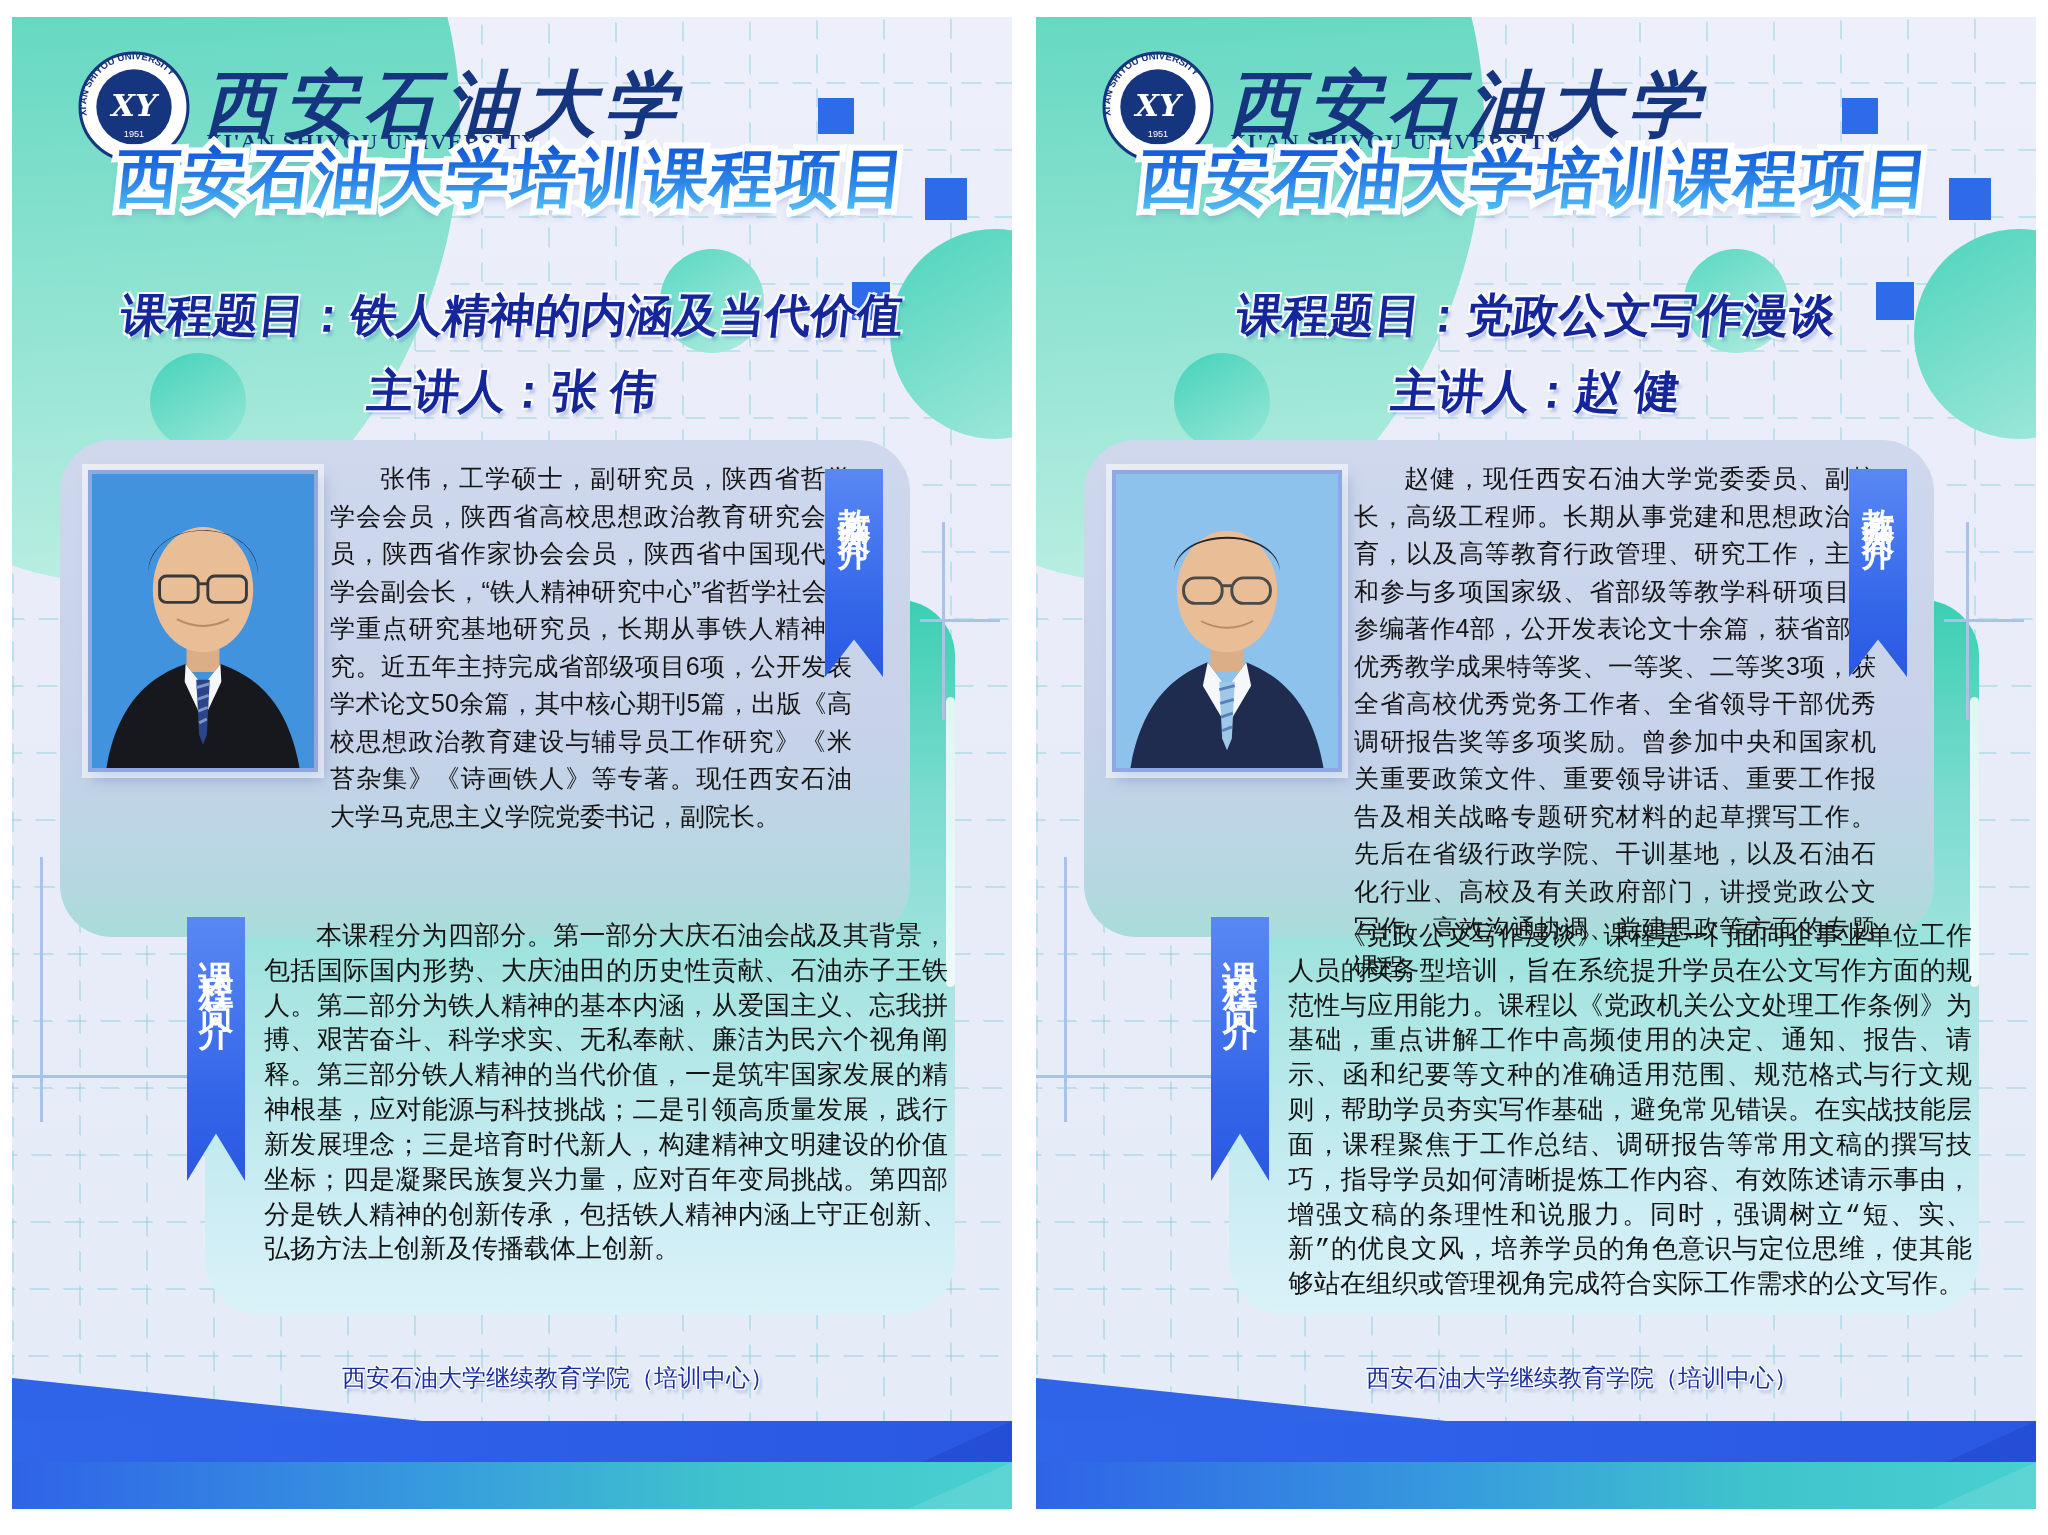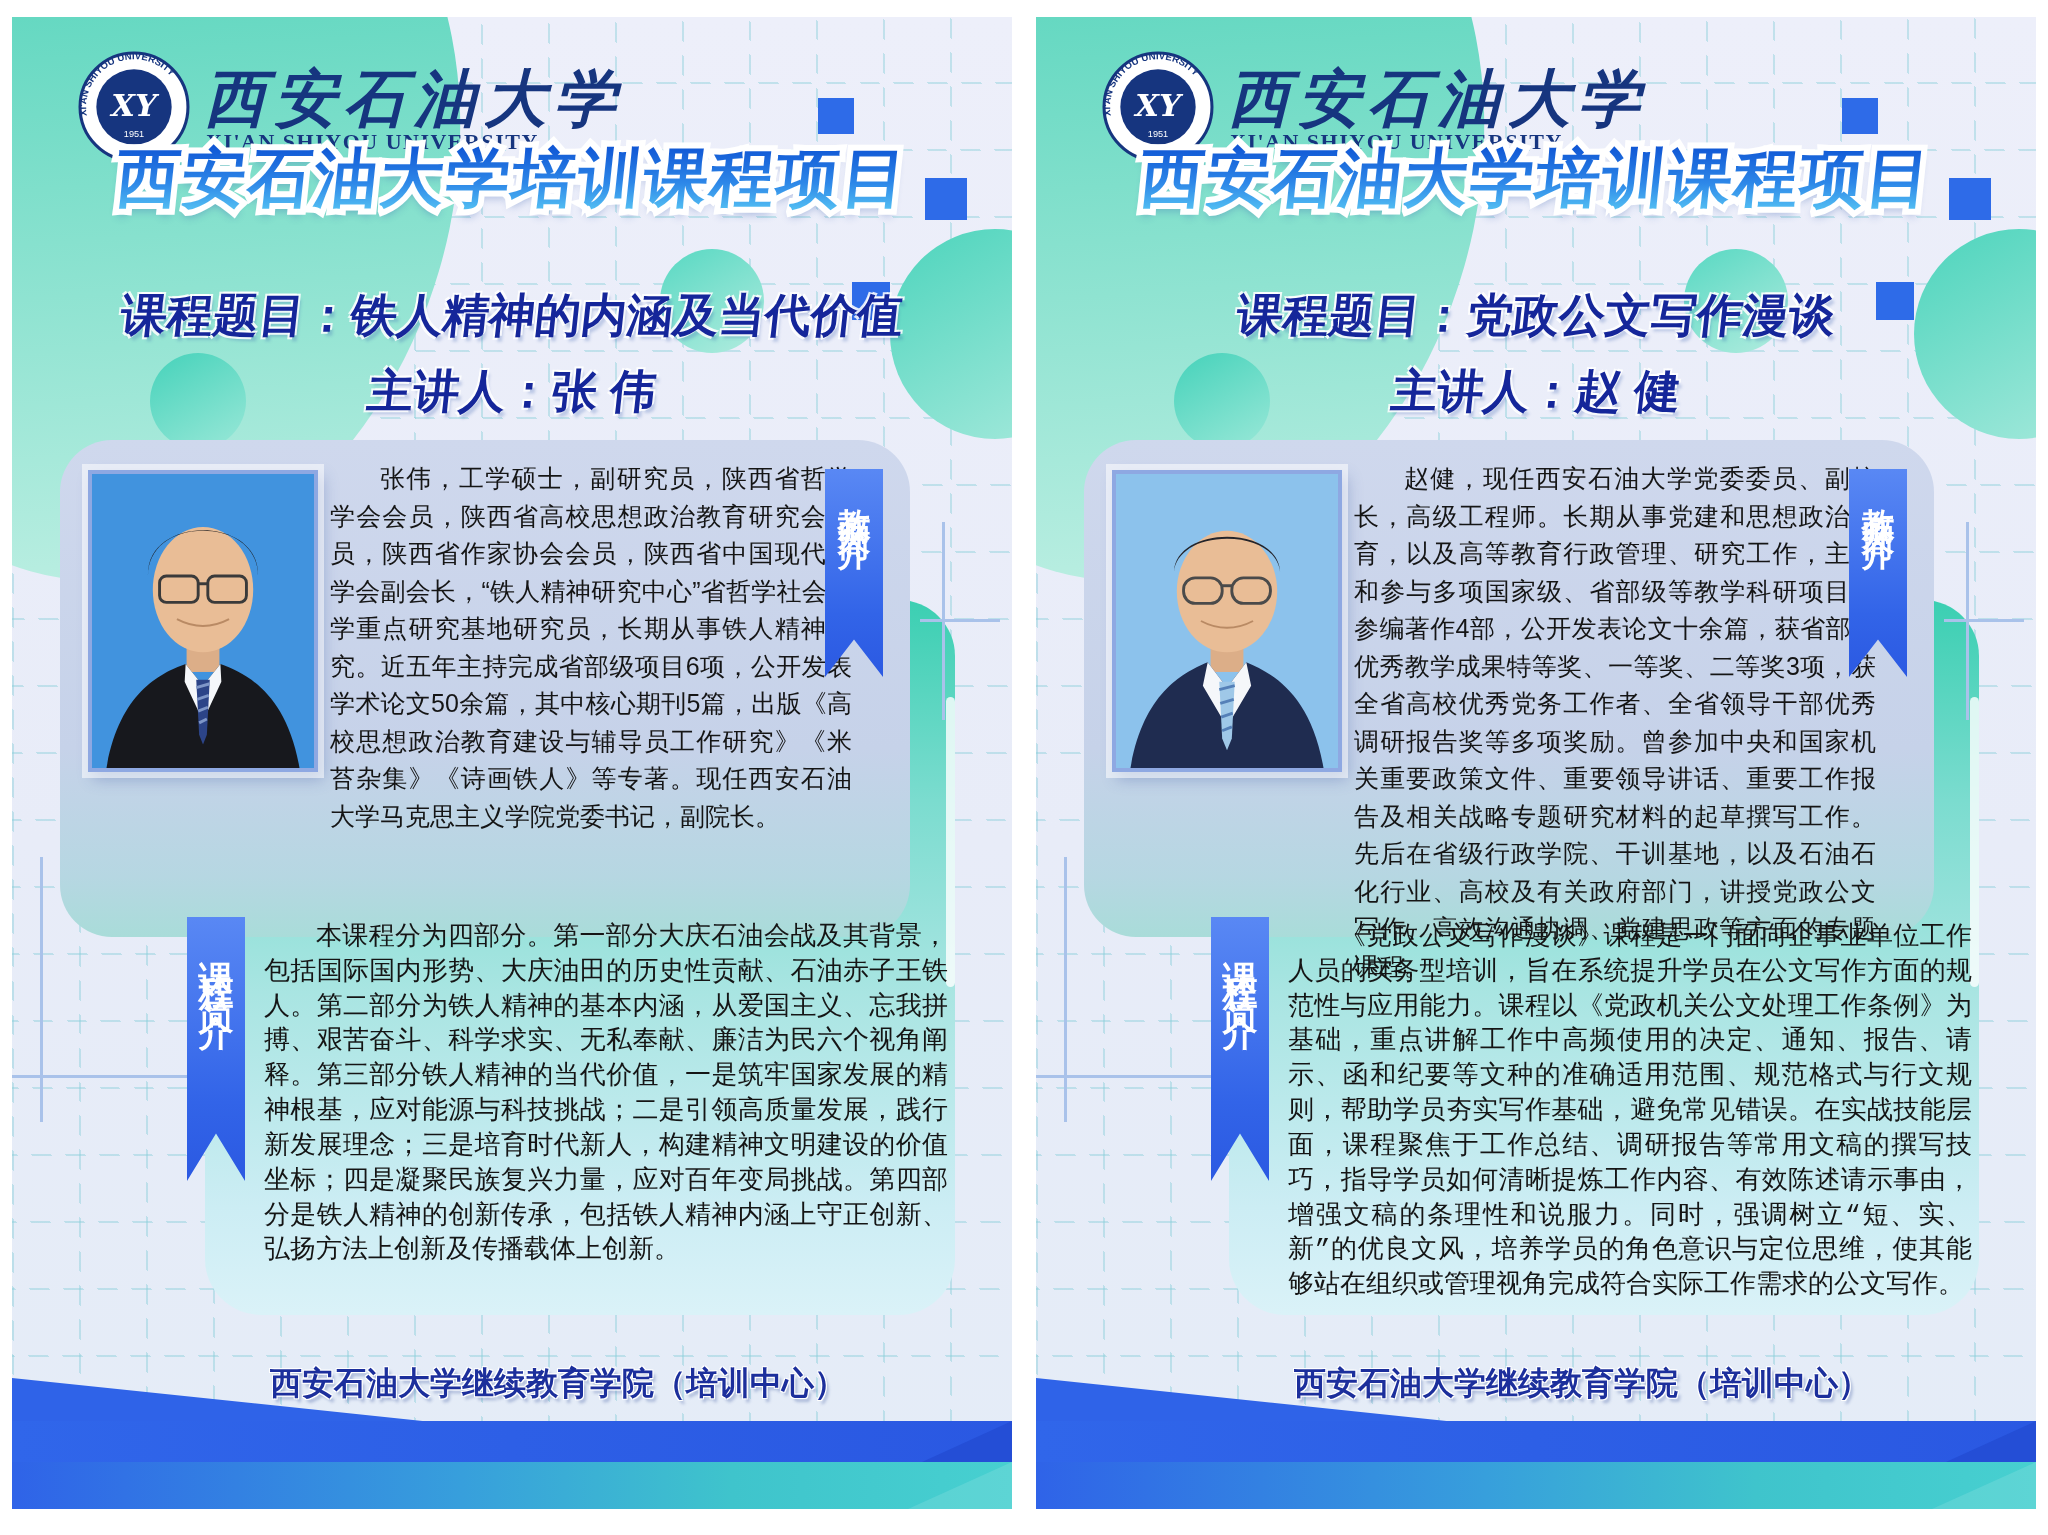--- a/index.html
+++ b/index.html
@@ -40,21 +40,21 @@
   
   .cross-line { position:absolute; background:#a9c2ea; z-index:3; }
   .cross1-v { left:28px;  top:840px;  width:3px;  height:265px; }
   .cross1-h { left:0;     top:1058px; width:215px; height:3px;  }
   .cross2-v { left:930px; top:505px;  width:3px;  height:198px; z-index:6; }
   .cross2-h { left:908px; top:602px;  width:80px;  height:3px;  z-index:6; }
 
   
   .logo-badge { position:absolute; z-index:5; left:66px; top:34px; width:112px; height:112px; }
   .logo-cn { position:absolute; z-index:5; left:192px; top:40px; font-family:Liberation Serif, serif;
-    font-style:italic; font-weight:700; font-size:62px; color:#16357f; letter-spacing:8px; }
+    font-style:italic; font-weight:700; font-size:72px; color:#16357f; letter-spacing:8px; }
   .logo-en { position:absolute; z-index:5; left:194px; top:112px; font-family:"Liberation Serif",serif;
     font-weight:700; font-size:22px; color:#16357f; letter-spacing:1.5px; }
 
   
   .main-title-wrap { position:absolute; z-index:5; left:0; right:0; top:118px; height:92px;
     text-align:center; transform:skewX(-6deg); font-weight:900; font-size:64px; letter-spacing:2px; }
   .mt-stroke { position:absolute; left:0; right:0; top:0; color:#fff;
     -webkit-text-stroke:12px #ffffff; text-shadow:0 7px 8px rgba(46,86,170,.45); }
   .mt-fill { position:absolute; left:0; right:0; top:0;
     background:linear-gradient(180deg,#0f55d4 12%,#2d87e8 55%,#5fd0f6 96%);
@@ -93,21 +93,21 @@
   .photo svg { display:block; width:100%; height:100%; }
 
   
   .bio-text { position:absolute; z-index:6; left:318px; top:443px; width:522px;
     font-size:25px; line-height:1.5; color:#151515; text-align:justify; text-indent:2em; }
   .desc-text { position:absolute; z-index:6; left:252px; top:903px; width:684px;
     font-size:26px; line-height:1.34; color:#151515; text-align:justify; text-indent:2em;font-family:Liberation Mono, monospace; }
 
   
   .footer-line { position:absolute; z-index:6; left:0; right:0; top:1345px; text-align:center;
-    padding-left:92px; font-size:32px; font-weight:700; color:#1c2f9c;
+    padding-left:92px; font-size:24px; font-weight:400; color:#1c2f9c;
     text-shadow:-1px -1px 0 #fff, 1px -1px 0 #fff, -1px 1px 0 #fff, 1px 1px 0 #fff,
                  3px 4px 3px rgba(40,70,150,.3); }
 
   
   .wedge { position:absolute; z-index:5; left:0; top:1361px; width:420px; height:44px;
     background:#2f63e8; clip-path:polygon(0 0,100% 100%,0 100%); }
   .bar-blue { position:absolute; z-index:5; left:0; top:1404px; width:100%; height:41px;
     background:linear-gradient(90deg,#3066ea,#2a58e2); }
   .bar-blue::after { content:""; position:absolute; right:0; top:0; width:90px; height:100%;
     background:#244ed6; clip-path:polygon(100% 0,100% 100%,0 100%); }

